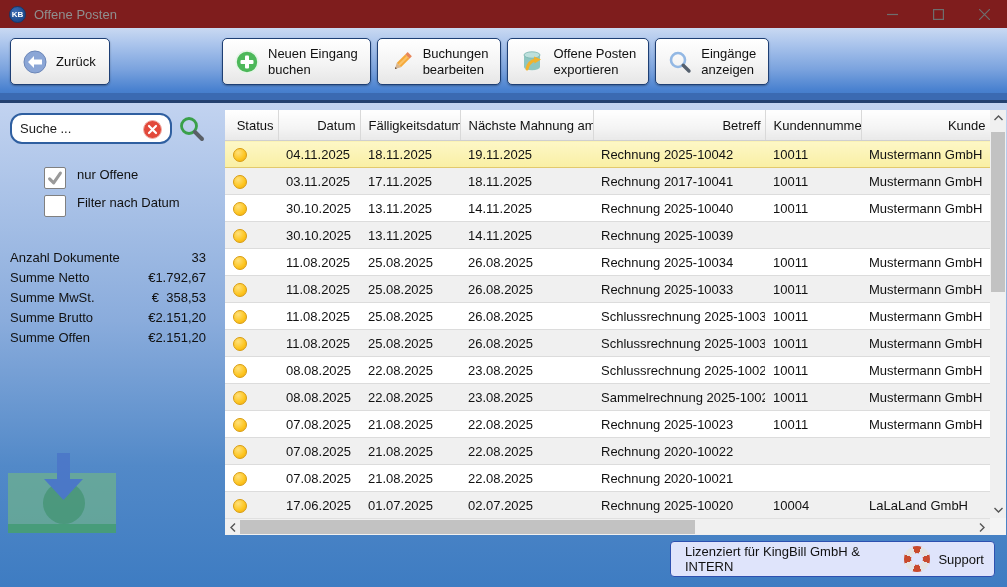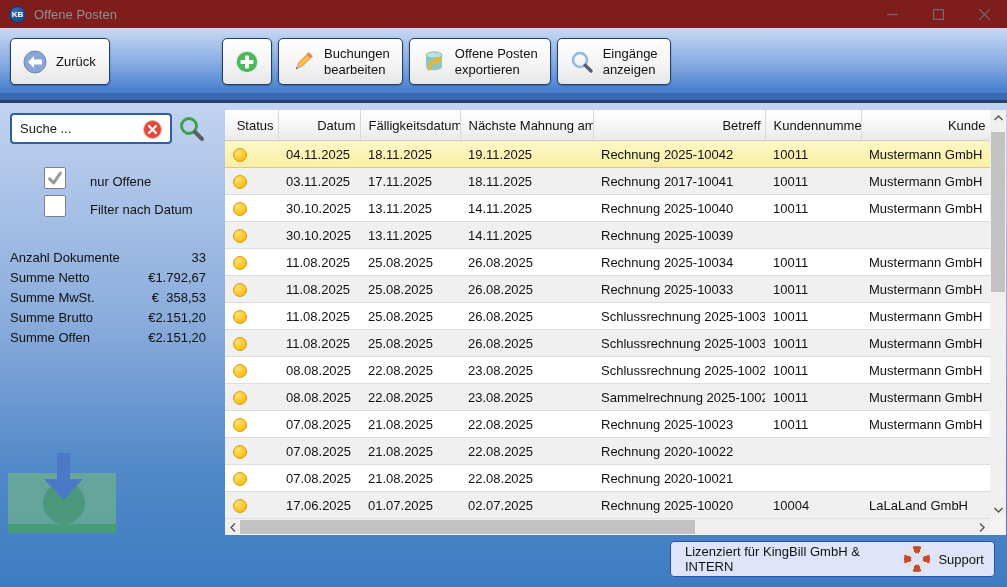--- a/index.html
+++ b/index.html
@@ -28,26 +28,26 @@
     box-shadow:0 1px 2px rgba(0,0,0,.3);display:flex;align-items:center;gap:9px;padding:0 12px;
     box-sizing:border-box;cursor:default;}
   .tb-btn .lbl{line-height:16px;}
   .tb-group{margin-left:112px;display:flex;gap:6px;}
   .icon24{width:24px;height:24px;flex:0 0 auto;}
   
   .content{position:absolute;top:103px;left:0;width:1007px;height:484px;
     background:linear-gradient(180deg,#c2d3f0 0%,#8aacdc 45%,#5289c8 75%,#3e7cc2 100%);}
   
   .search-input{position:absolute;left:10px;top:10px;width:162px;height:31px;box-sizing:border-box;
-    border:2px solid #2f5fa0;border-radius:4px;padding:0 30px 0 8px;font-size:13px;
+    border:2px solid #2f5fa0;border-radius:12px;padding:0 30px 0 8px;font-size:13px;
     font-family:inherit;background:#fff;outline:none;}
   .search-input::placeholder{color:#1a1a1a;opacity:1;}
   .clear-btn{position:absolute;left:143px;top:17px;width:19px;height:19px;}
   .search-glass{position:absolute;left:179px;top:13px;width:26px;height:26px;}
-  .chk-row{position:absolute;left:12px;display:flex;align-items:flex-end;gap:24px;padding-left:32px;}
+  .chk-row{position:absolute;left:12px;display:flex;align-items:flex-start;gap:11px;padding-left:32px;}
   .chk-box{width:22px;height:22px;background:#fff;border:1px solid #808080;border-radius:2px;
     box-sizing:border-box;display:flex;align-items:center;justify-content:center;}
   .summary{position:absolute;left:10px;top:145px;width:196px;}
   .sum-row{display:flex;justify-content:space-between;line-height:20px;}
   .sum-val{white-space:pre;}
   .watermark{position:absolute;left:8px;top:350px;opacity:.85;}
   
   .table-wrap{position:absolute;left:225px;top:7px;width:781px;}
   table.grid{border-collapse:collapse;table-layout:fixed;width:765px;background:#fff;}
   table.grid th{height:30px;font-weight:normal;text-align:right;padding:0 4px 0 8px;
@@ -113,20 +113,21 @@
     <span class="lbl">Zurück</span>
   </div>
 
   <div class="tb-group">
     <div class="tb-btn">
       <svg class="icon24" viewBox="0 0 24 24">
         <circle cx="12" cy="12" r="11" fill="#4db85a" stroke="#e6f5e8" stroke-width="1.6"></circle>
         <rect x="5.5" y="10" width="13" height="4" rx="1" fill="#fff"></rect>
         <rect x="10" y="5.5" width="4" height="13" rx="1" fill="#fff"></rect>
       </svg>
+      <span class="lbl"><span>Neuen Eingang</span><br><span>buchen</span></span>
     </div>
     <div class="tb-btn">
       <svg class="icon24" viewBox="0 0 24 24">
         <g transform="rotate(45 12 12)">
           <rect x="9" y="1" width="6" height="3.5" fill="#e8865a"></rect>
           <rect x="9" y="4.5" width="6" height="12" fill="#f5a93a"></rect>
           <rect x="11" y="4.5" width="2" height="12" fill="#fbc267"></rect>
           <polygon points="9,16.5 15,16.5 12,22" fill="#d8b58e"></polygon>
           <polygon points="11,20.2 13,20.2 12,22" fill="#5a4632"></polygon>
         </g>

